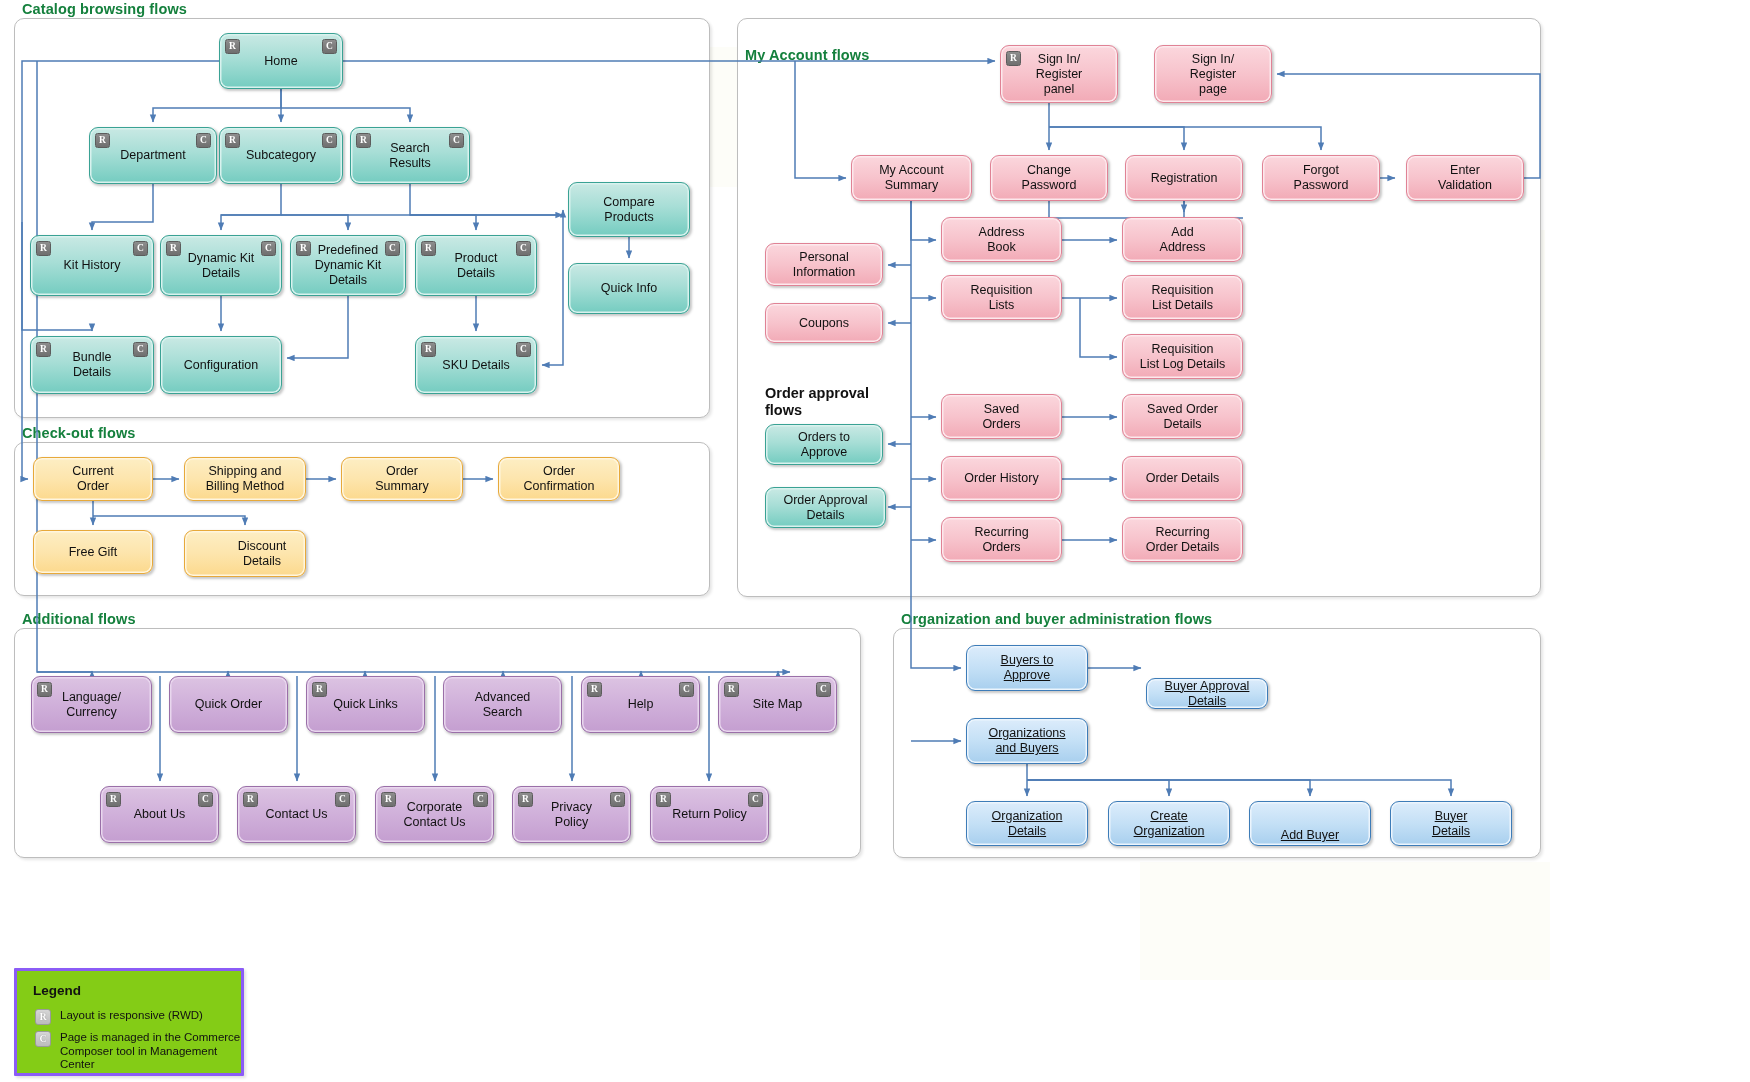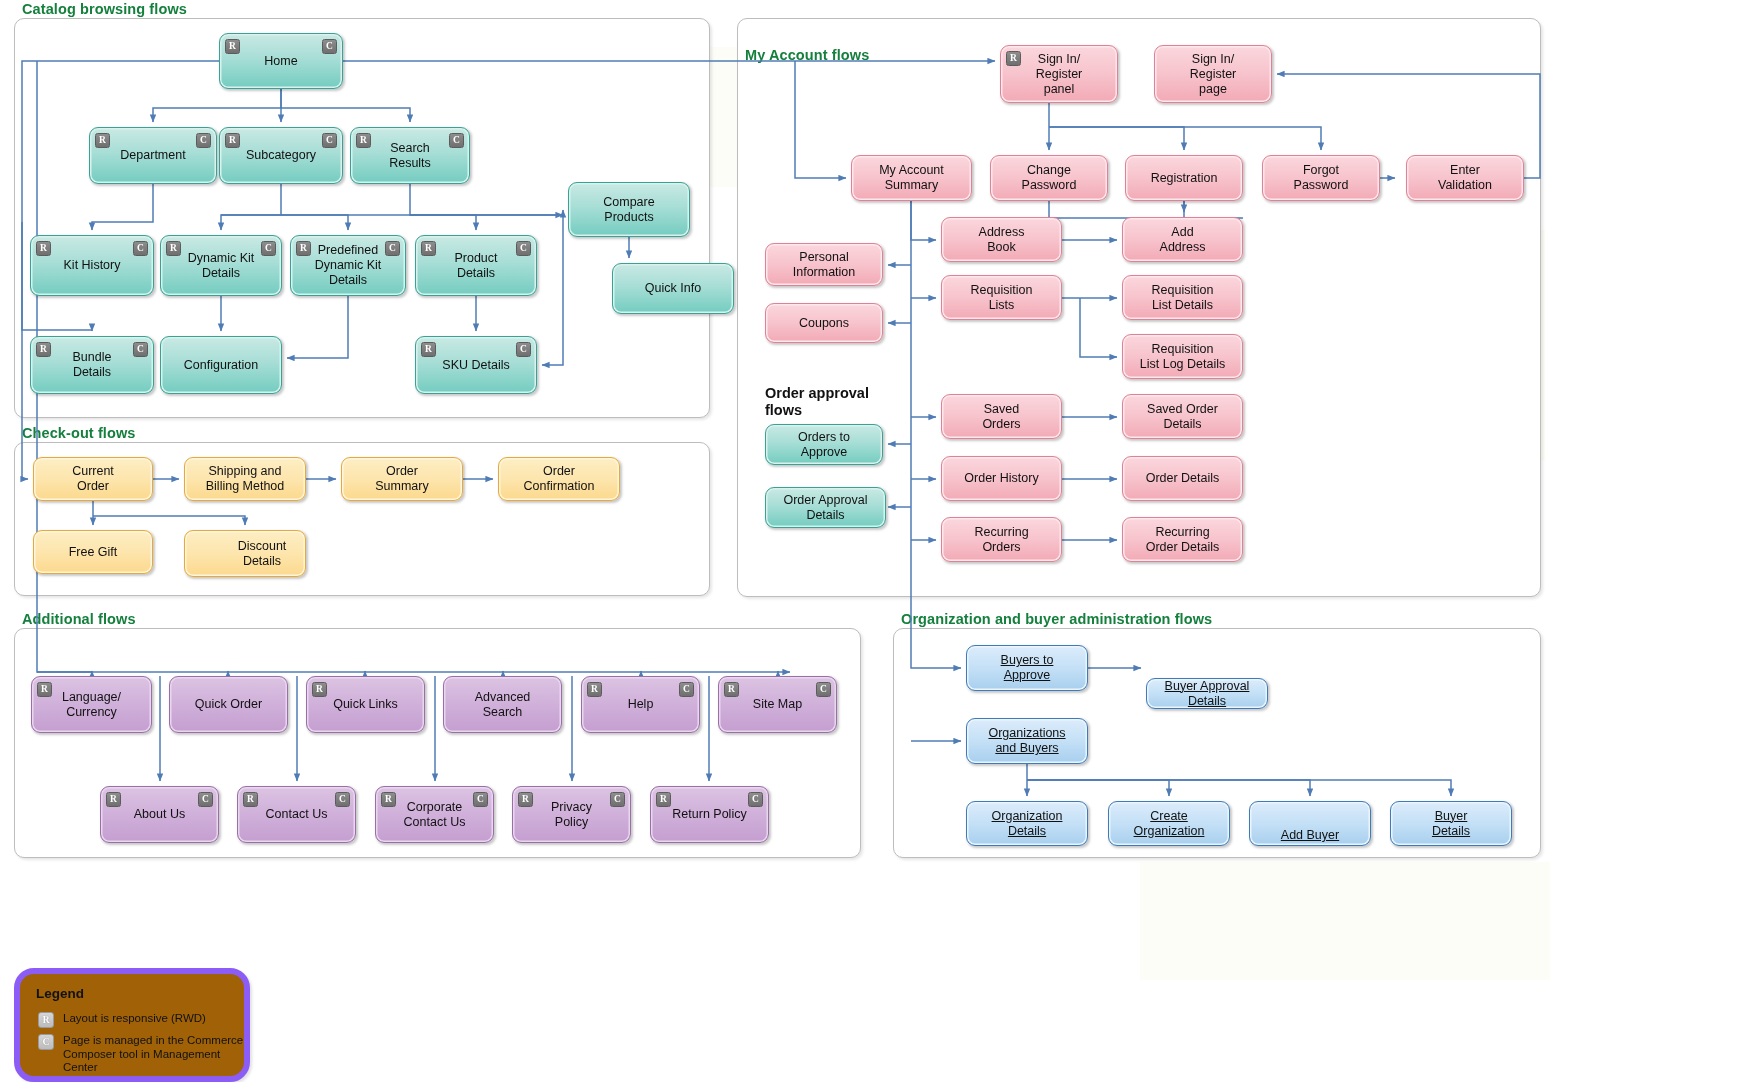--- a/index.html
+++ b/index.html
@@ -41,21 +41,21 @@
   
   .badge{position:absolute;width:13px;height:13px;border-radius:2.5px;
          background:linear-gradient(180deg,#8d8d8d 0%,#6f6f6f 100%);
          border:1px solid #5c5c5c;color:#fff;font-size:9.5px;font-weight:bold;
          line-height:13px;text-align:center;font-family:"Liberation Serif",serif;}
   .badge.r{left:5px;top:5px;}
   .badge.c{right:5px;top:5px;}
 
   
   #legend{position:absolute;left:14px;top:968px;width:224px;height:102px;
-          border:6px solid #8b5cf6;border-radius:20px;background:#a16207;
+          border:3px solid #8b5cf6;border-radius:1px;background:#84cc16;
           box-shadow:2px 2px 3px rgba(0,0,0,.12);}
   #legend .lg-title{position:absolute;left:16px;top:12px;font-size:13.5px;font-weight:bold;}
   .lg-row{position:absolute;left:18px;display:flex;gap:9px;}
   .lg-badge{width:14px;height:14px;border-radius:3px;flex:0 0 auto;
             background:linear-gradient(180deg,#d6d6d6 0%,#bcbcbc 100%);
             border:1px solid #9a9a9a;color:#fff;font-size:10px;font-weight:bold;
             line-height:14px;text-align:center;font-family:"Liberation Serif",serif;
             text-shadow:0 0 1px #777;}
   .lg-txt{font-size:11.5px;line-height:13.5px;color:#111;white-space:pre-line;}
 
@@ -205,21 +205,21 @@
       <div class="node teal teal-in" style="left: 350px; top: 127px; width: 120px; height: 57px;">
         <span class="badge r">R</span>
         <span class="badge c">C</span>
         <span class="lbl">Search
 Results</span>
       </div>
       <div class="node teal teal-in" style="left: 568px; top: 182px; width: 122px; height: 55px;">
         <span class="lbl">Compare
 Products</span>
       </div>
-      <div class="node teal teal-in" style="left: 568px; top: 263px; width: 122px; height: 51px; margin-left: 44px;">
+      <div class="node teal teal-in" style="left: 568px; top: 263px; width: 122px; height: 51px;">
         <span class="lbl">Quick Info</span>
       </div>
       <div class="node teal teal-in" style="left: 30px; top: 235px; width: 124px; height: 61px;">
         <span class="badge r">R</span>
         <span class="badge c">C</span>
         <span class="lbl">Kit History</span>
       </div>
       <div class="node teal teal-in" style="left: 160px; top: 235px; width: 122px; height: 61px;">
         <span class="badge r">R</span>
         <span class="badge c">C</span>

